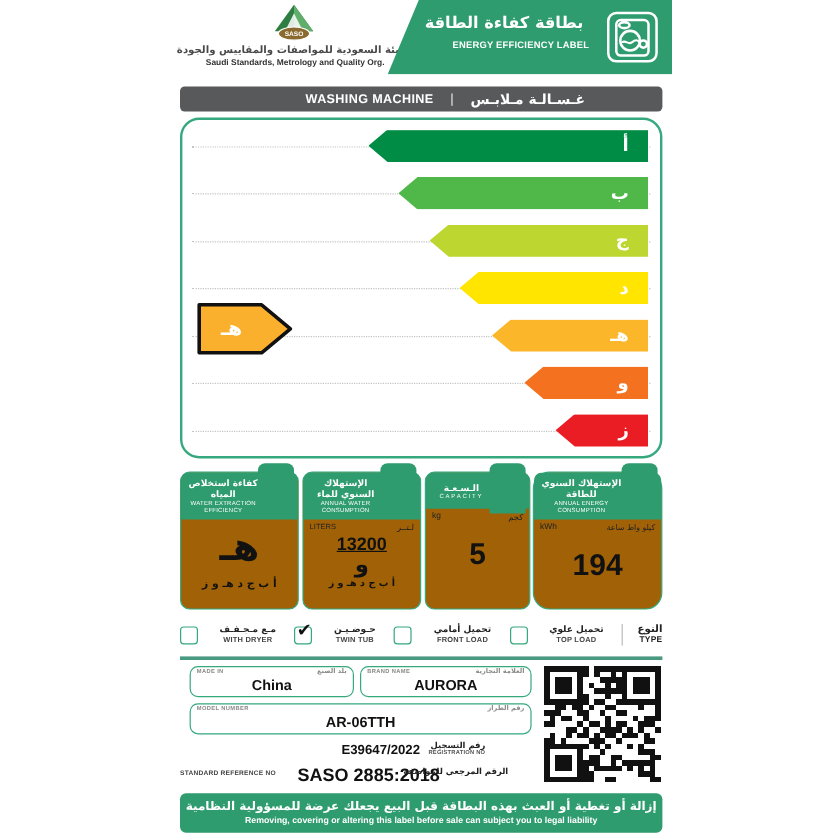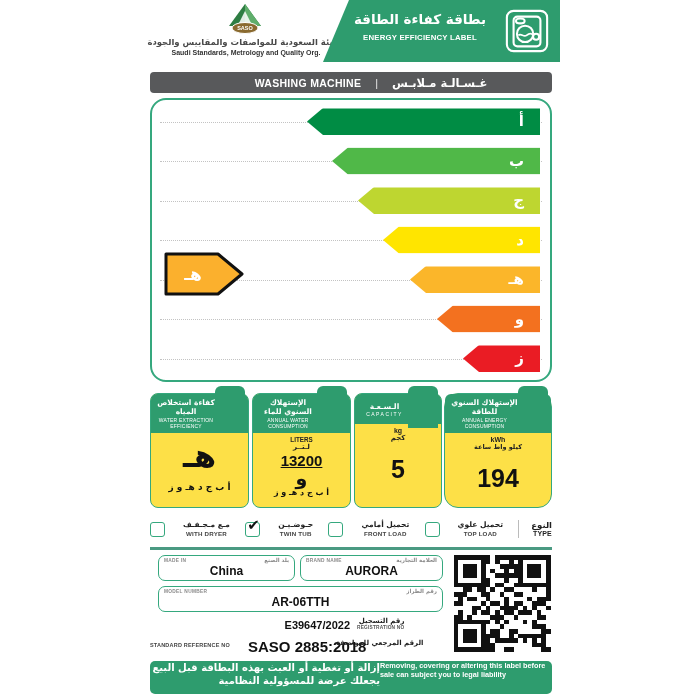--- a/index.html
+++ b/index.html
@@ -9,21 +9,21 @@
   .label{position:absolute;left:140px;top:0;width:420px;height:700px;}
 
   
   .hdr{position:absolute;left:0;top:0;width:420px;height:62px;}
   .saso-logo{position:absolute;left:75px;top:3px;width:60px;height:34px;}
   .org-ar{position:absolute;left:0;top:37px;width:212px;text-align:center;font-size:8.5px;font-weight:bold;color:#4a4a4a;}
   .org-en{position:absolute;left:0;top:49px;width:212px;text-align:center;font-size:7px;color:#333;font-weight:bold;}
   .green-hdr{position:absolute;left:183px;top:0;width:237px;height:62px;background:#2e9c6e;
     clip-path:polygon(26px 0,100% 0,100% 100%,0 100%);}
   .title-ar{position:absolute;left:28px;top:11px;width:138px;text-align:center;font-size:13.5px;font-weight:bold;color:#fff;}
-  .title-en{position:absolute;left:26px;top:33px;width:142px;text-align:center;font-size:7.8px;font-weight:bold;color:#fff;letter-spacing:.2px;}
+  .title-en{position:absolute;left:26px;top:33px;width:142px;text-align:right;font-size:7.8px;font-weight:bold;color:#fff;letter-spacing:.2px;}
   .wash-icon{position:absolute;right:10px;top:8px;width:46px;height:46px;}
 
   
   .product-bar{position:absolute;left:10px;top:72px;width:402px;height:21px;background:#58595b;border-radius:4px;
     display:flex;align-items:center;justify-content:center;gap:14px;color:#fff;}
   .product-bar .en{font-size:10.5px;font-weight:bold;letter-spacing:.3px;padding-left:40px;}
   .product-bar .ar{font-size:11.5px;font-weight:bold;}
   .product-bar .sep{font-size:11px;color:#e8e8e8;}
 
   
@@ -33,28 +33,28 @@
   .r-dots{position:absolute;left:8px;right:8px;top:50%;border-top:1.5px dotted #c3c3c3;}
   .r-bar{position:absolute;right:10px;top:50%;transform:translateY(-50%);height:27px;
     clip-path:polygon(16px 0,100% 0,100% 100%,16px 100%,0 50%);}
   .r-letter{position:absolute;right:16px;top:50%;transform:translateY(-52%);color:#fff;font-weight:bold;font-size:15px;}
   .indicator{position:absolute;left:12px;top:152px;width:80px;height:44px;}
   .ind-letter{position:absolute;left:0;top:0;width:58px;height:44px;display:flex;align-items:center;justify-content:center;
     color:#fff;font-weight:bold;font-size:17px;}
 
   
   .metrics{position:absolute;left:10px;top:385px;width:402px;height:125px;}
-  .mbox{position:absolute;top:8px;height:115px;box-sizing:border-box;border:1.5px solid #35a87e;border-radius:8px;background:#fde047;text-align:center;}
+  .mbox{position:absolute;top:8px;height:115px;box-sizing:border-box;border:1.5px solid #35a87e;border-radius:8px;background:#a16207;text-align:center;}
   .mtab{position:absolute;top:-8px;right:3px;width:30px;height:42px;background:#2e9c6e;border-radius:6px 6px 0 0;
     display:flex;align-items:center;justify-content:center;z-index:0;}
   .mhead{position:relative;z-index:1;background:#2e9c6e;border-radius:6px 6px 0 0;min-height:30px;box-sizing:border-box;
     padding:4px 30px 3px 3px;display:flex;flex-direction:column;justify-content:center;}
   .mhead .m-ar{font-size:7.5px;font-weight:bold;color:#fff;line-height:1.25;}
   .mhead .m-en{font-size:5px;color:#fff;letter-spacing:.2px;line-height:1.3;}
-  .m-units{display:flex;justify-content:space-between;padding:3px 5px 0 5px;font-size:7px;font-weight:bold;color:#222;flex-direction:column;}
+  .m-units{display:flex;justify-content:space-between;padding:3px 5px 0 5px;font-size:7px;font-weight:normal;color:#222;}
   .m-big-grade{font-size:32px;font-weight:bold;color:#111;line-height:1.1;margin-top:6px;}
   .m-scale{font-size:9px;font-weight:bold;color:#111;margin-top:8px;}
   .m-value-u{font-size:15px;font-weight:bold;color:#111;text-decoration:underline;margin-top:1px;}
   .m-grade-sm{font-size:19px;font-weight:bold;color:#111;line-height:1;}
   .m-scale-sm{font-size:8px;font-weight:bold;color:#111;}
   .m-value{font-size:25px;font-weight:bold;color:#111;margin-top:13px;}
   .b1{left:0;width:99px;} .b2{left:102px;width:99px;} .b3{left:204px;width:88px;} .b4{left:294px;width:108px;border-radius:14px;}
 
   
   .type-row{position:absolute;left:10px;top:513px;width:402px;height:32px;display:flex;align-items:center;justify-content:space-between;}
@@ -82,21 +82,21 @@
   .reg-lbl{position:absolute;left:217px;top:617px;display:flex;flex-direction:column;line-height:1.2;}
   .reg-lbl .ar{font-size:7px;font-weight:bold;color:#222;}
   .reg-lbl .en{font-size:4.8px;color:#555;font-weight:bold;letter-spacing:.2px;}
   .std-en{position:absolute;left:10px;top:642px;font-size:5.5px;font-weight:bold;color:#444;letter-spacing:.2px;}
   .std-val{position:absolute;left:108px;top:638px;font-size:15px;font-weight:bold;color:#111;}
   .std-ar{position:absolute;left:196px;top:639px;font-size:7px;font-weight:bold;color:#222;}
   .qr{position:absolute;left:312px;top:555px;width:100px;height:97px;}
 
   
   .footer{position:absolute;left:10px;top:661px;width:402px;height:33px;background:#2e9c6e;border-radius:5px;
-    display:flex;flex-direction:row;align-items:flex-start;justify-content:center;line-height:1.3;}
+    display:flex;flex-direction:column;align-items:center;justify-content:center;line-height:1.3;}
   .footer .ar{font-size:10px;font-weight:bold;color:#fff;}
   .footer .en{font-size:7.3px;color:#fff;font-weight:bold;}
 </style>
 </head>
 <body>
 
 <div class="page">
   <div class="label">
 
     <div class="hdr">

